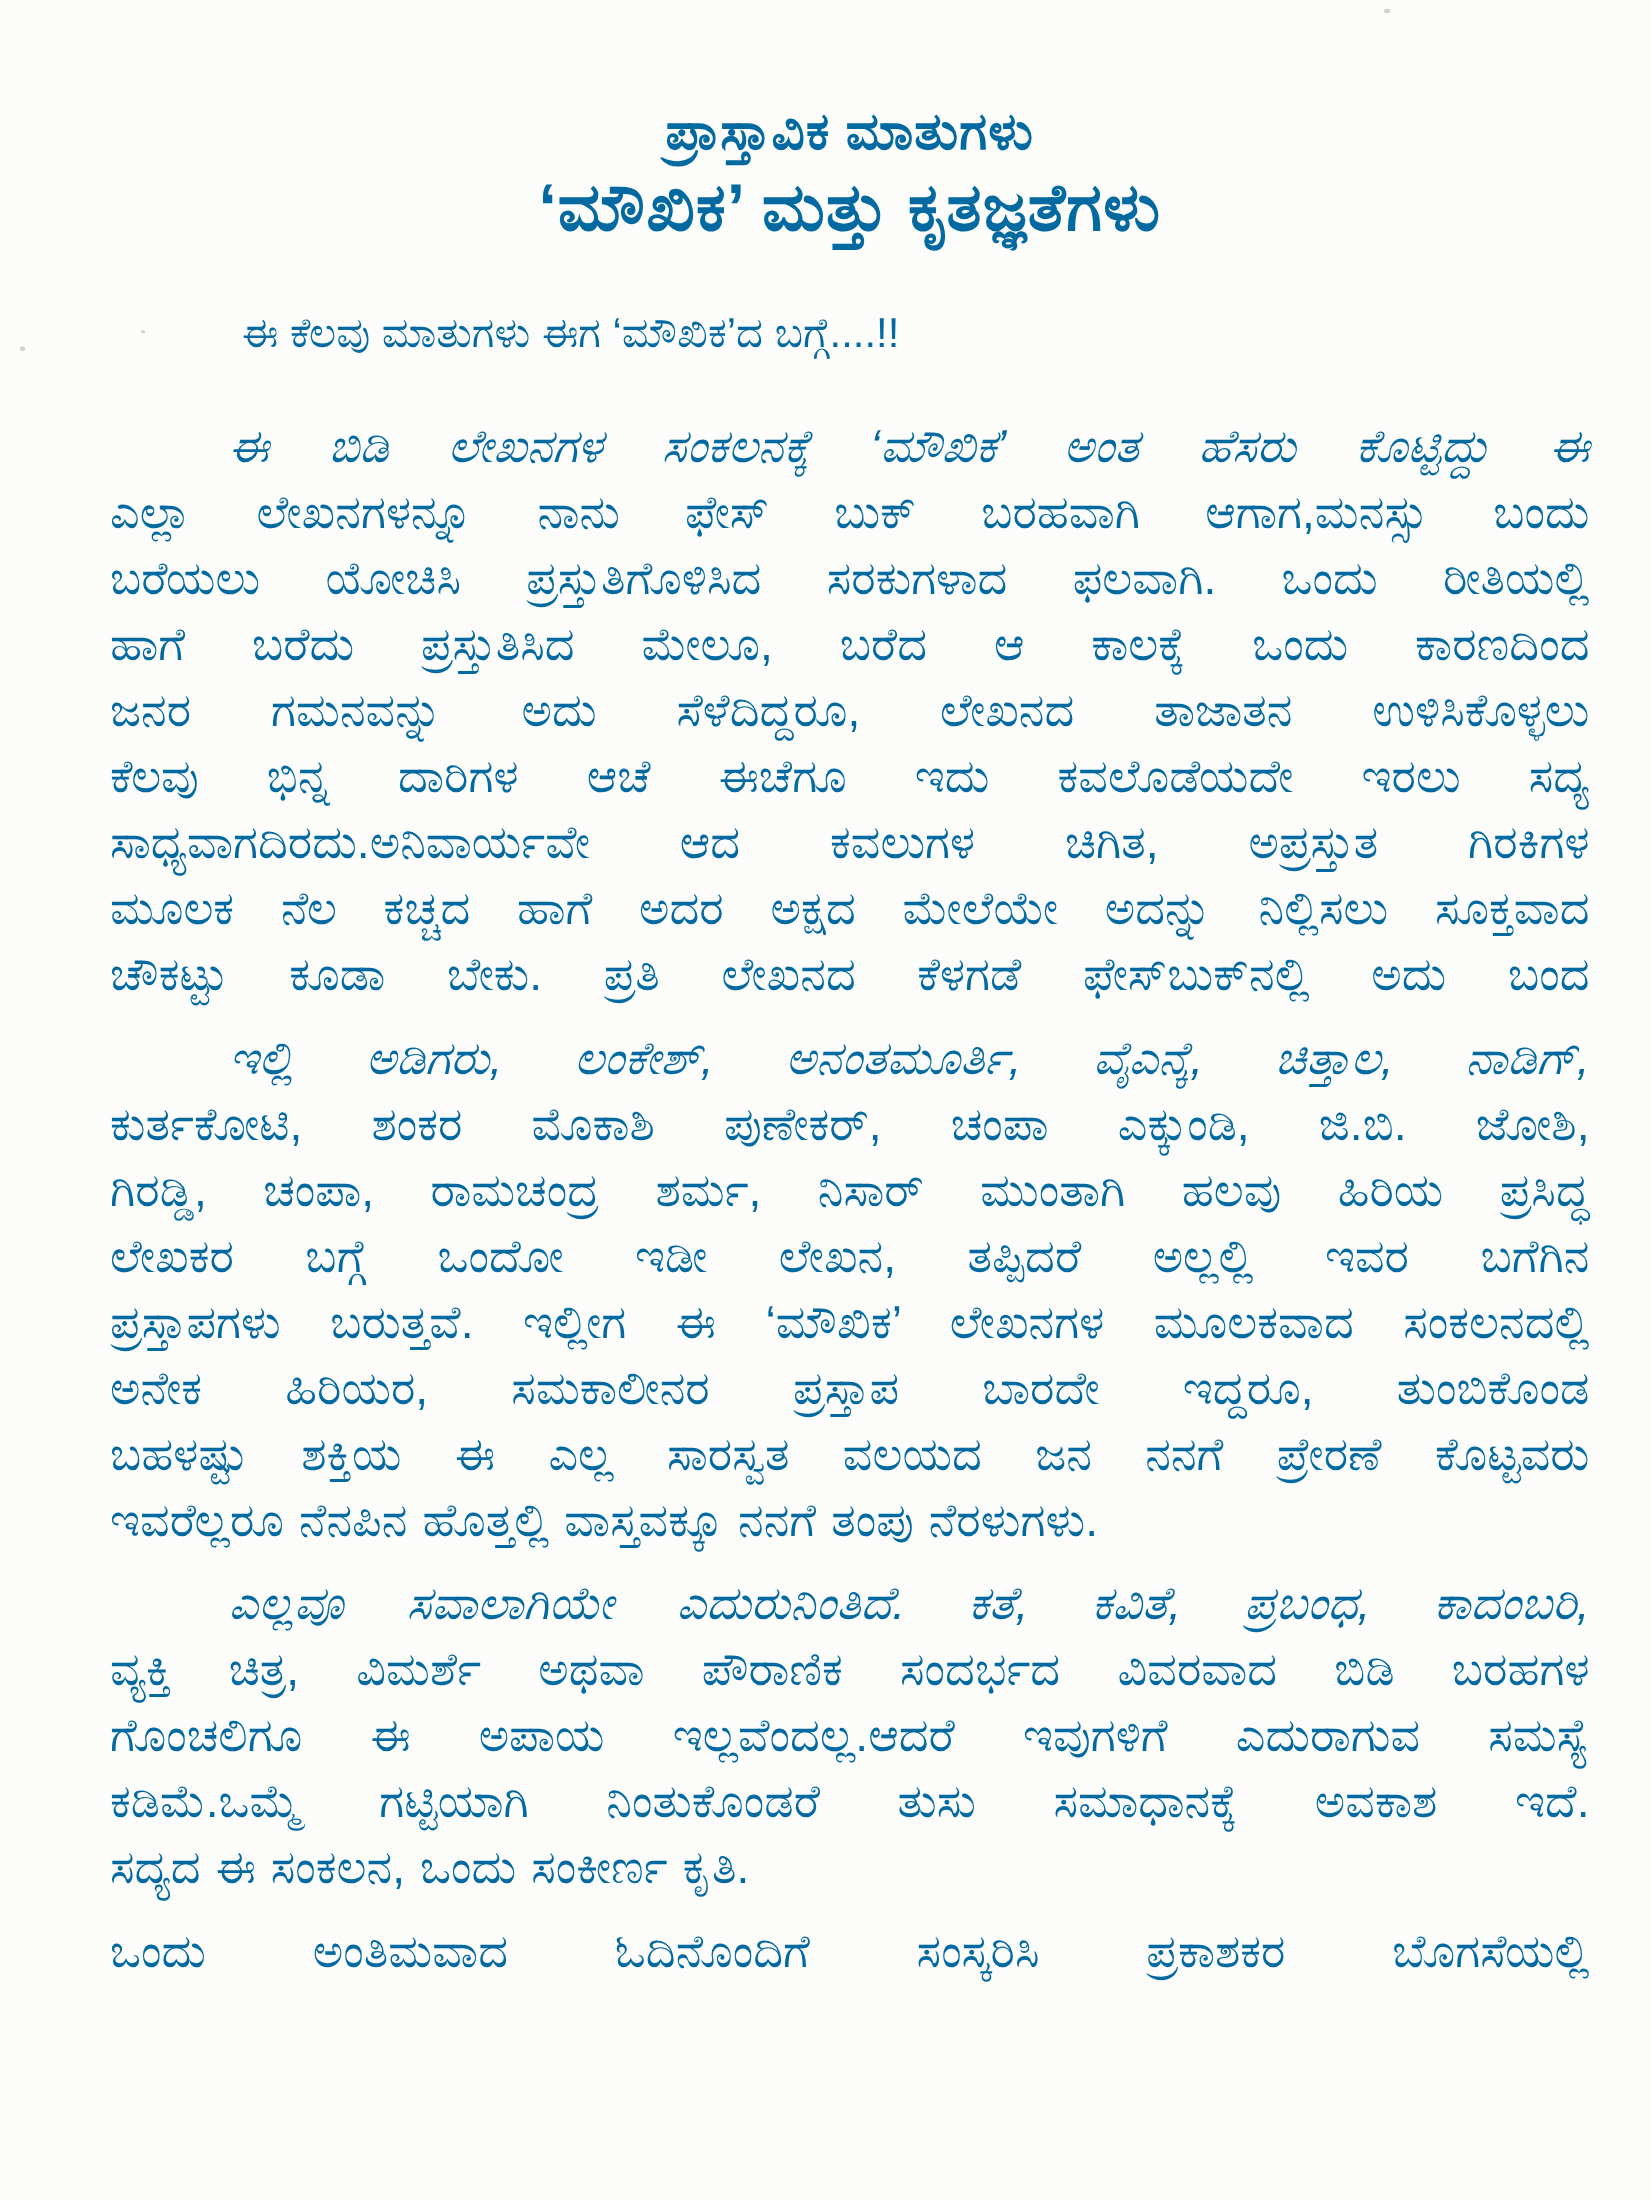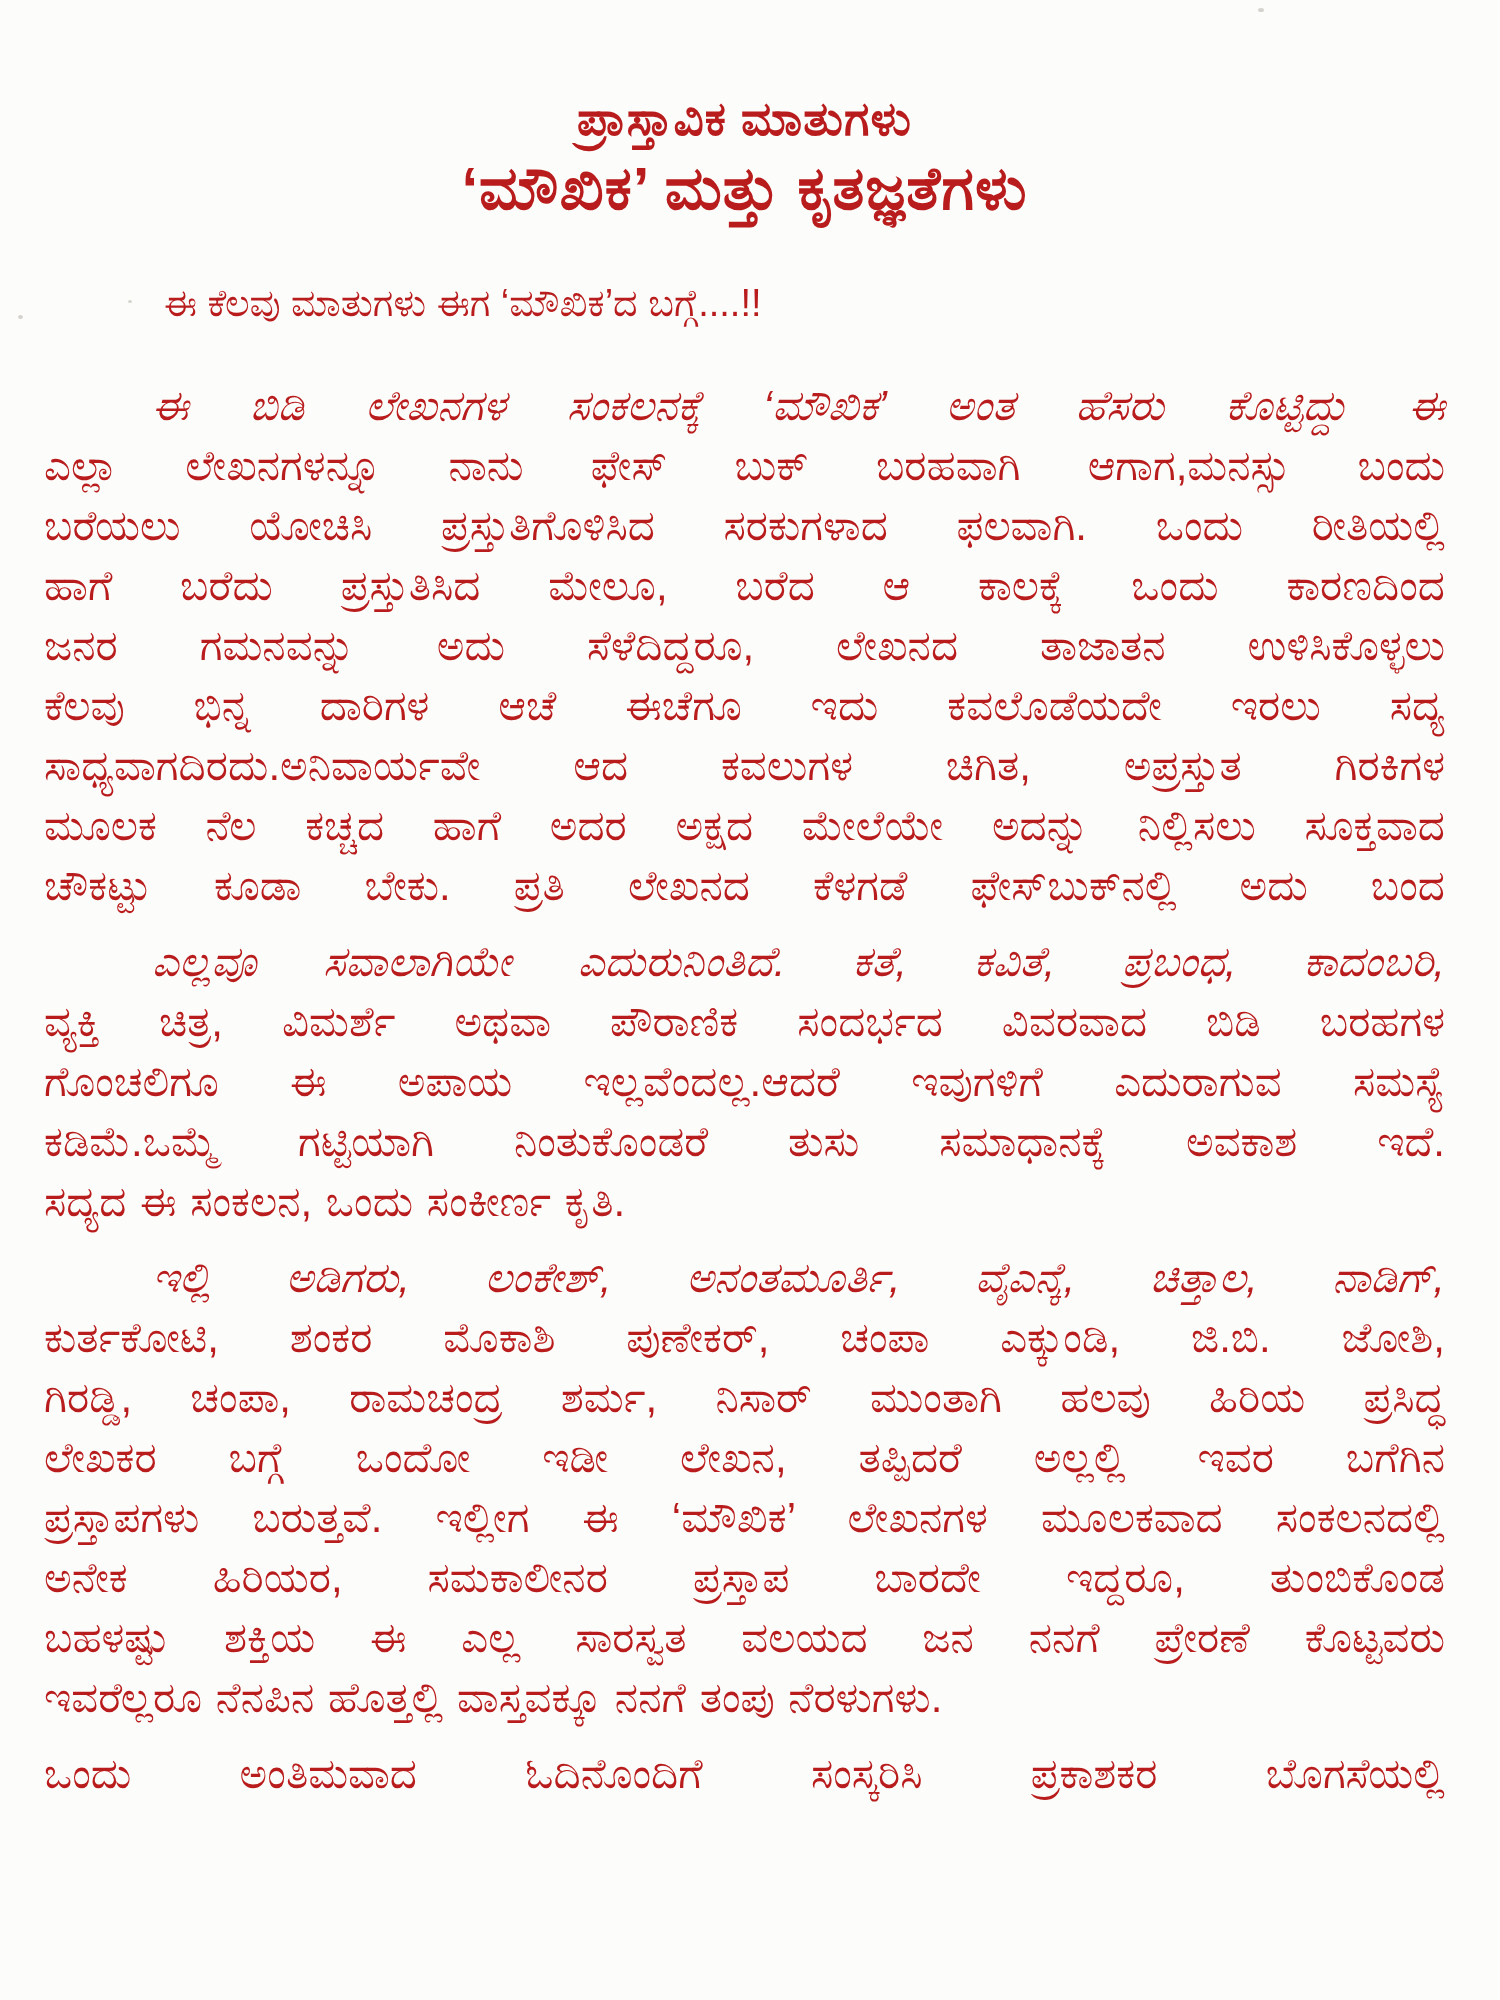--- a/index.html
+++ b/index.html
@@ -12,22 +12,22 @@
     height: 2000px;
     overflow: hidden;
     font-family: "Liberation Sans", "DejaVu Sans", sans-serif;
   }
   .page {
     position: relative;
     width: 1500px;
     height: 2000px;
     box-sizing: border-box;
     background: #fcfcfa;
-    color: #b91c1c;
-    padding: 92px 55px 0 44px;
+    color: #0369a1;
+    padding: 92px 55px 0 100px;
   }
   .heading-block { text-align: center; }
   h1.title {
     font-size: 47px;
     line-height: 54px;
     font-weight: 700;
     margin: 0;
     letter-spacing: 1px;
   }
   h2.subtitle {
@@ -88,33 +88,33 @@
         <div class="line">ಎಲ್ಲಾ ಲೇಖನಗಳನ್ನೂ ನಾನು ಫೇಸ್ ಬುಕ್ ಬರಹವಾಗಿ ಆಗಾಗ,ಮನಸ್ಸು ಬಂದು</div>
         <div class="line">ಬರೆಯಲು ಯೋಚಿಸಿ ಪ್ರಸ್ತುತಿಗೊಳಿಸಿದ ಸರಕುಗಳಾದ ಫಲವಾಗಿ. ಒಂದು ರೀತಿಯಲ್ಲಿ</div>
         <div class="line">ಹಾಗೆ ಬರೆದು ಪ್ರಸ್ತುತಿಸಿದ ಮೇಲೂ, ಬರೆದ ಆ ಕಾಲಕ್ಕೆ  ಒಂದು ಕಾರಣದಿಂದ</div>
         <div class="line">ಜನರ ಗಮನವನ್ನು ಅದು ಸೆಳೆದಿದ್ದರೂ, ಲೇಖನದ ತಾಜಾತನ ಉಳಿಸಿಕೊಳ್ಳಲು</div>
         <div class="line">ಕೆಲವು ಭಿನ್ನ ದಾರಿಗಳ ಆಚೆ ಈಚೆಗೂ ಇದು ಕವಲೊಡೆಯದೇ ಇರಲು ಸದ್ಯ</div>
         <div class="line">ಸಾಧ್ಯವಾಗದಿರದು.ಅನಿವಾರ್ಯವೇ ಆದ ಕವಲುಗಳ ಚಿಗಿತ, ಅಪ್ರಸ್ತುತ ಗಿರಕಿಗಳ</div>
         <div class="line">ಮೂಲಕ ನೆಲ ಕಚ್ಚದ ಹಾಗೆ ಅದರ ಅಕ್ಷದ ಮೇಲೆಯೇ ಅದನ್ನು ನಿಲ್ಲಿಸಲು ಸೂಕ್ತವಾದ</div>
         <div class="line">ಚೌಕಟ್ಟು ಕೂಡಾ ಬೇಕು. ಪ್ರತಿ ಲೇಖನದ ಕೆಳಗಡೆ ಫೇಸ್‌ಬುಕ್‌ನಲ್ಲಿ ಅದು ಬಂದ</div>
       </div>
       <div class="paragraph">
-        <div class="line first">ಎಲ್ಲವೂ ಸವಾಲಾಗಿಯೇ ಎದುರುನಿಂತಿದೆ. ಕತೆ, ಕವಿತೆ, ಪ್ರಬಂಧ, ಕಾದಂಬರಿ,</div>
-        <div class="line">ವ್ಯಕ್ತಿ ಚಿತ್ರ, ವಿಮರ್ಶೆ ಅಥವಾ ಪೌರಾಣಿಕ ಸಂದರ್ಭದ ವಿವರವಾದ ಬಿಡಿ ಬರಹಗಳ</div>
-        <div class="line">ಗೊಂಚಲಿಗೂ ಈ ಅಪಾಯ ಇಲ್ಲವೆಂದಲ್ಲ.ಆದರೆ ಇವುಗಳಿಗೆ ಎದುರಾಗುವ ಸಮಸ್ಯೆ</div>
-        <div class="line">ಕಡಿಮೆ.ಒಮ್ಮೆ ಗಟ್ಟಿಯಾಗಿ ನಿಂತುಕೊಂಡರೆ ತುಸು ಸಮಾಧಾನಕ್ಕೆ ಅವಕಾಶ ಇದೆ.</div>
-        <div class="line last">ಸದ್ಯದ ಈ ಸಂಕಲನ, ಒಂದು ಸಂಕೀರ್ಣ ಕೃತಿ.</div>
-      </div>
-      <div class="paragraph">
         <div class="line first">ಇಲ್ಲಿ ಅಡಿಗರು, ಲಂಕೇಶ್, ಅನಂತಮೂರ್ತಿ, ವೈಎನ್ಕೆ, ಚಿತ್ತಾಲ, ನಾಡಿಗ್,</div>
         <div class="line">ಕುರ್ತಕೋಟಿ, ಶಂಕರ ಮೊಕಾಶಿ ಪುಣೇಕರ್, ಚಂಪಾ ಎಕ್ಕುಂಡಿ, ಜಿ.ಬಿ. ಜೋಶಿ,</div>
         <div class="line">ಗಿರಡ್ಡಿ, ಚಂಪಾ, ರಾಮಚಂದ್ರ ಶರ್ಮ, ನಿಸಾರ್ ಮುಂತಾಗಿ ಹಲವು ಹಿರಿಯ ಪ್ರಸಿದ್ಧ</div>
         <div class="line">ಲೇಖಕರ ಬಗ್ಗೆ ಒಂದೋ ಇಡೀ ಲೇಖನ, ತಪ್ಪಿದರೆ ಅಲ್ಲಲ್ಲಿ ಇವರ ಬಗೆಗಿನ</div>
         <div class="line">ಪ್ರಸ್ತಾಪಗಳು ಬರುತ್ತವೆ. ಇಲ್ಲೀಗ ಈ ‘ಮೌಖಿಕ’ ಲೇಖನಗಳ ಮೂಲಕವಾದ ಸಂಕಲನದಲ್ಲಿ</div>
         <div class="line">ಅನೇಕ ಹಿರಿಯರ, ಸಮಕಾಲೀನರ ಪ್ರಸ್ತಾಪ ಬಾರದೇ ಇದ್ದರೂ, ತುಂಬಿಕೊಂಡ</div>
         <div class="line">ಬಹಳಷ್ಟು ಶಕ್ತಿಯ ಈ ಎಲ್ಲ ಸಾರಸ್ವತ ವಲಯದ ಜನ ನನಗೆ ಪ್ರೇರಣೆ ಕೊಟ್ಟವರು</div>
         <div class="line last">ಇವರೆಲ್ಲರೂ ನೆನಪಿನ ಹೊತ್ತಲ್ಲಿ ವಾಸ್ತವಕ್ಕೂ ನನಗೆ ತಂಪು ನೆರಳುಗಳು.</div>
       </div>
       <div class="paragraph">
+        <div class="line first">ಎಲ್ಲವೂ ಸವಾಲಾಗಿಯೇ ಎದುರುನಿಂತಿದೆ. ಕತೆ, ಕವಿತೆ, ಪ್ರಬಂಧ, ಕಾದಂಬರಿ,</div>
+        <div class="line">ವ್ಯಕ್ತಿ ಚಿತ್ರ, ವಿಮರ್ಶೆ ಅಥವಾ ಪೌರಾಣಿಕ ಸಂದರ್ಭದ ವಿವರವಾದ ಬಿಡಿ ಬರಹಗಳ</div>
+        <div class="line">ಗೊಂಚಲಿಗೂ ಈ ಅಪಾಯ ಇಲ್ಲವೆಂದಲ್ಲ.ಆದರೆ ಇವುಗಳಿಗೆ ಎದುರಾಗುವ ಸಮಸ್ಯೆ</div>
+        <div class="line">ಕಡಿಮೆ.ಒಮ್ಮೆ ಗಟ್ಟಿಯಾಗಿ ನಿಂತುಕೊಂಡರೆ ತುಸು ಸಮಾಧಾನಕ್ಕೆ ಅವಕಾಶ ಇದೆ.</div>
+        <div class="line last">ಸದ್ಯದ ಈ ಸಂಕಲನ, ಒಂದು ಸಂಕೀರ್ಣ ಕೃತಿ.</div>
+      </div>
+      <div class="paragraph">
         <div class="line">ಒಂದು ಅಂತಿಮವಾದ ಓದಿನೊಂದಿಗೆ ಸಂಸ್ಕರಿಸಿ ಪ್ರಕಾಶಕರ ಬೊಗಸೆಯಲ್ಲಿ</div>
       </div>
     </div>
 </div>
 
 </body></html>

